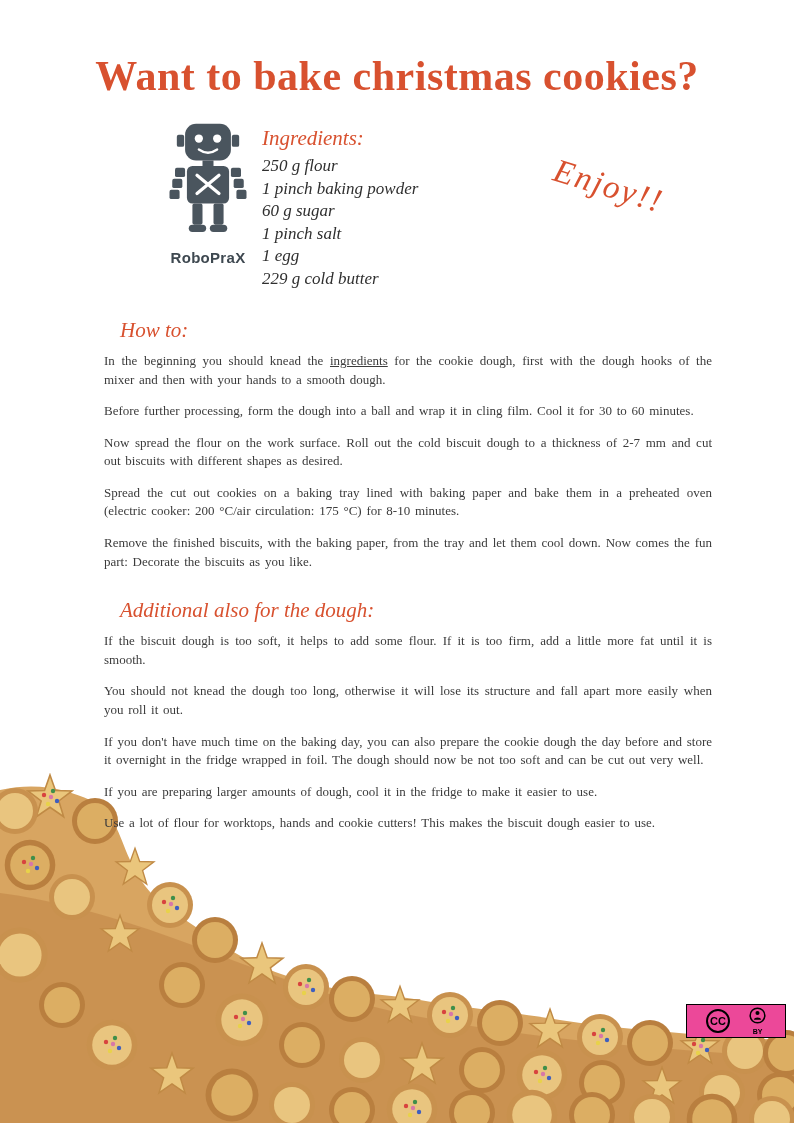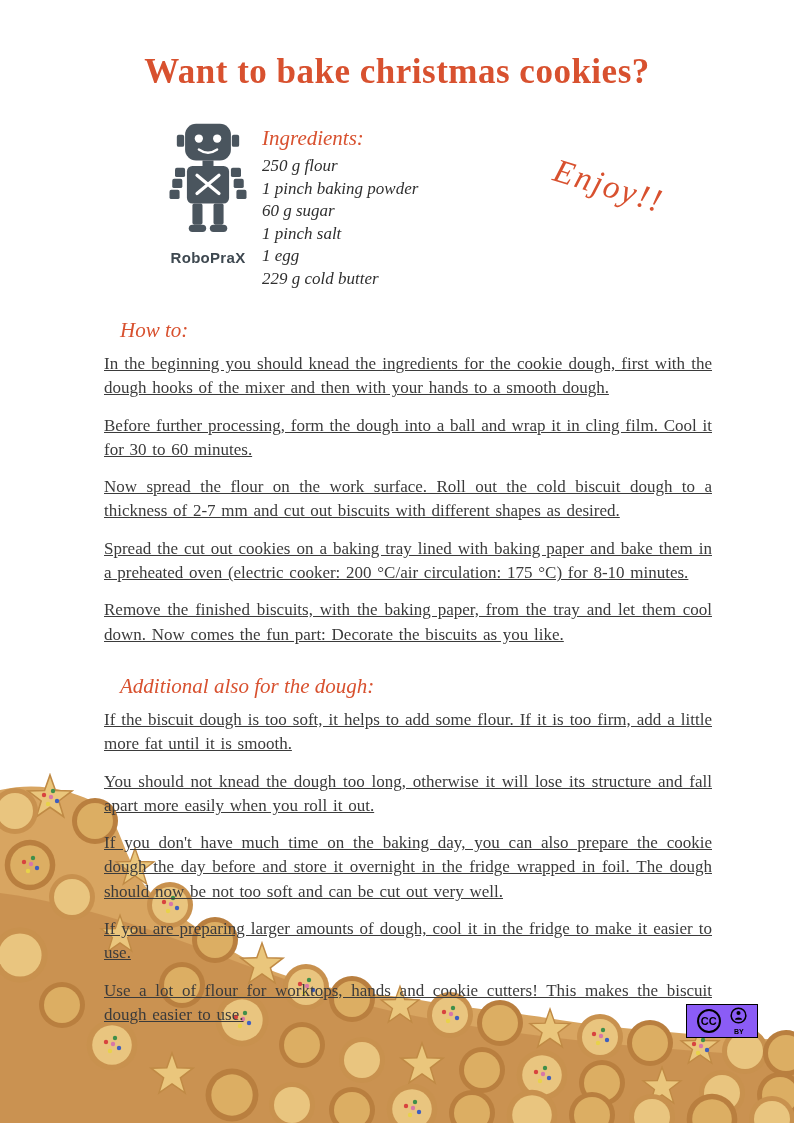--- a/index.html
+++ b/index.html
@@ -3,21 +3,21 @@
 <meta charset="utf-8">
 <style>
   html,body{margin:0;padding:0;background:#ffffff;}
   #page{
     position:relative;width:794px;height:1123px;margin:0 auto;
     background:#ffffff;overflow:hidden;
     font-family:"Liberation Serif",serif;color:#3d3d3d;
   }
   .title{
     position:absolute;top:52px;left:0;width:100%;text-align:center;
-    font-size:35px;font-weight:bold;color:#d8512f;margin:0;letter-spacing:0.5px;
+    font-size:42px;font-weight:bold;color:#d8512f;margin:0;letter-spacing:0.5px;
   }
   
   .logo{position:absolute;left:158px;top:122px;width:100px;text-align:center;}
   .logo-label{
     display:block;margin-top:2px;font-family:"Liberation Sans",sans-serif;
     font-weight:bold;font-size:15px;color:#3e4850;letter-spacing:0.3px;
   }
   .ingredients{position:absolute;left:262px;top:126px;width:296px;}
   .ingredients-heading{
     font-style:italic;color:#d8512f;font-size:21px;font-weight:normal;margin:0 0 4px;
@@ -27,31 +27,31 @@
   .enjoy{
     position:absolute;left:560px;top:152px;font-size:33px;font-style:italic;
     color:#d8512f;transform:rotate(17deg);transform-origin:left top;letter-spacing:2px;
   }
   
   .content{position:absolute;left:104px;top:318px;width:608px;z-index:2;}
   .section-heading{
     font-style:italic;color:#d8512f;font-size:21px;font-weight:normal;margin:0 16px 9px;
   }
   .content p{
-    margin:0 0 13px;font-size:17px;line-height:1.43;color:#3b3b3b;
-    text-align:justify;word-spacing:1.5px;text-decoration:underline;
+    margin:0 0 13px;font-size:13px;line-height:1.43;color:#3b3b3b;
+    text-align:justify;word-spacing:1.5px;
   }
   .tips .section-heading{margin-top:27px;}
   .u{text-decoration:underline;}
   
   .cookies{position:absolute;left:0;bottom:0;width:794px;height:350px;z-index:1;}
   
   .license{
-    position:absolute;left:686px;top:1004px;width:72px;height:34px;z-index:5;
-    border:1px solid #000;background:#8b5cf6;display:flex;align-items:center;
+    position:absolute;left:686px;top:1004px;width:100px;height:34px;z-index:5;
+    border:1px solid #000;background:#ec4899;display:flex;align-items:center;
     justify-content:space-evenly;box-sizing:border-box;
   }
   .cc-circle{
     width:24px;height:24px;border:2px solid #000;border-radius:50%;
     display:flex;align-items:center;justify-content:center;box-sizing:border-box;
     font-family:"Liberation Sans",sans-serif;font-weight:bold;font-size:11px;color:#000;
   }
   .by-cell{display:flex;flex-direction:column;align-items:center;line-height:1;}
   .by-label{
     font-family:"Liberation Sans",sans-serif;font-weight:bold;font-size:7px;color:#000;margin-top:1px;

